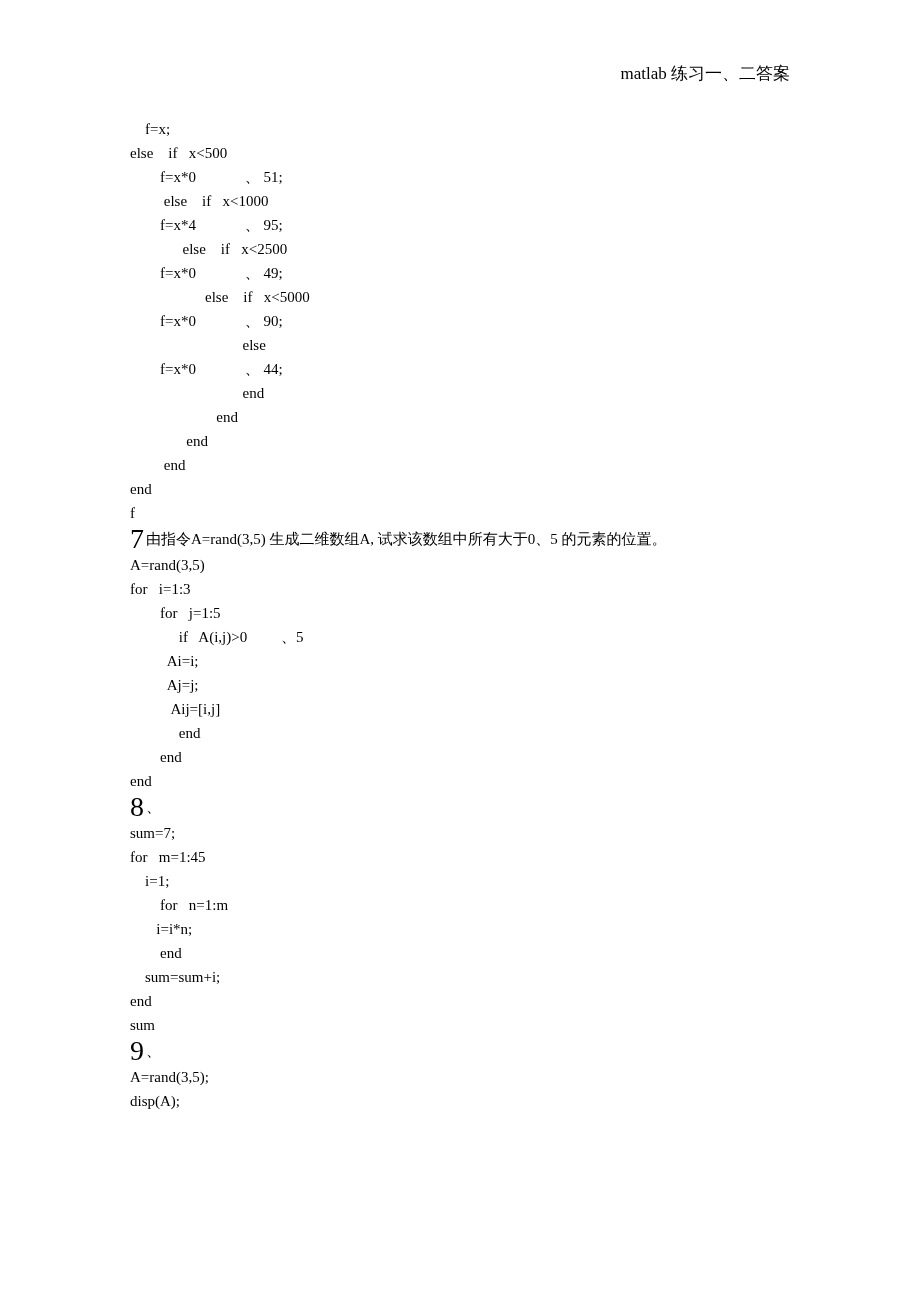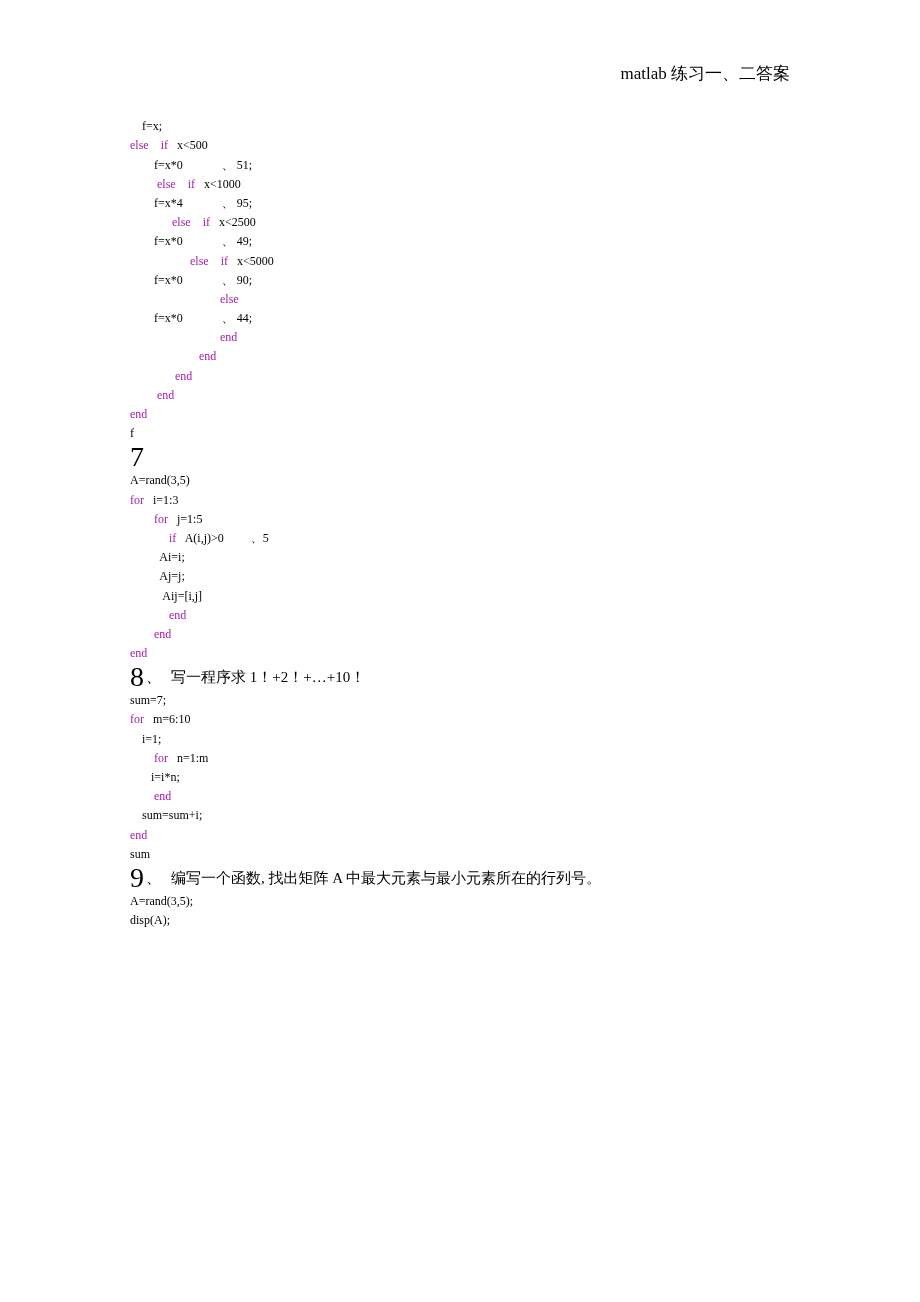--- a/index.html
+++ b/index.html
@@ -14,23 +14,23 @@
 }
 .page-title {
   text-align: right;
   font-size: 17px;
   margin-bottom: 30px;
   font-family: "SimSun", serif;
 }
 .code-line {
   white-space: pre;
   font-family: "SimSun", serif;
-  font-size: 12px;
+  font-size: 15px;
 }
-.kw { color: #a21caf; }
+.kw { color: #000000; }
 .q-head {
   display: flex;
   align-items: flex-end;
 }
 .big-num {
   font-size: 28px;
   line-height: 1;
   margin-right: 2px;
 }
 .q-text {
@@ -56,49 +56,48 @@
 <div class="code-line">        f=x*0             、 44;</div>
 <div class="code-line kw">                              end</div>
 <div class="code-line kw">                       end</div>
 <div class="code-line kw">               end</div>
 <div class="code-line kw">         end</div>
 <div class="code-line kw">end</div>
 <div class="code-line">f</div>
 
 <div class="q-head">
   <span class="big-num">7</span>
+  <span class="q-text">由指令A=rand(3,5) 生成二维数组A, 试求该数组中所有大于0、5  的元素的位置。</span>
 </div>
 
 <div class="code-line">A=rand(3,5)</div>
 <div class="code-line"><span class="kw">for</span><span>   i=1:3</span></div>
 <div class="code-line"><span class="kw">        for</span><span>   j=1:5</span></div>
 <div class="code-line"><span class="kw">             if</span><span>   A(i,j)&gt;0         、5</span></div>
 <div class="code-line">          Ai=i;</div>
 <div class="code-line">          Aj=j;</div>
 <div class="code-line">           Aij=[i,j]</div>
 <div class="code-line kw">             end</div>
 <div class="code-line kw">        end</div>
 <div class="code-line kw">end</div>
 
 <div class="q-head">
   <span class="big-num">8</span>
   <span class="q-text">、</span>
-  <span class="q-text" style="padding-left:10px">写一程序求 1！+2！+…+10！</span>
 </div>
 
 <div class="code-line">sum=7;</div>
-<div class="code-line"><span class="kw">for</span><span>   m=6:10</span></div>
+<div class="code-line"><span class="kw">for</span><span>   m=1:45</span></div>
 <div class="code-line">    i=1;</div>
 <div class="code-line"><span class="kw">        for</span><span>   n=1:m</span></div>
 <div class="code-line">       i=i*n;</div>
 <div class="code-line kw">        end</div>
 <div class="code-line">    sum=sum+i;</div>
 <div class="code-line kw">end</div>
 <div class="code-line">sum</div>
 
 <div class="q-head">
   <span class="big-num">9</span>
   <span class="q-text">、</span>
-  <span class="q-text" style="padding-left:10px">编写一个函数, 找出矩阵 A  中最大元素与最小元素所在的行列号。</span>
 </div>
 
 <div class="code-line">A=rand(3,5);</div>
 <div class="code-line">disp(A);</div>
 
 </body></html>

